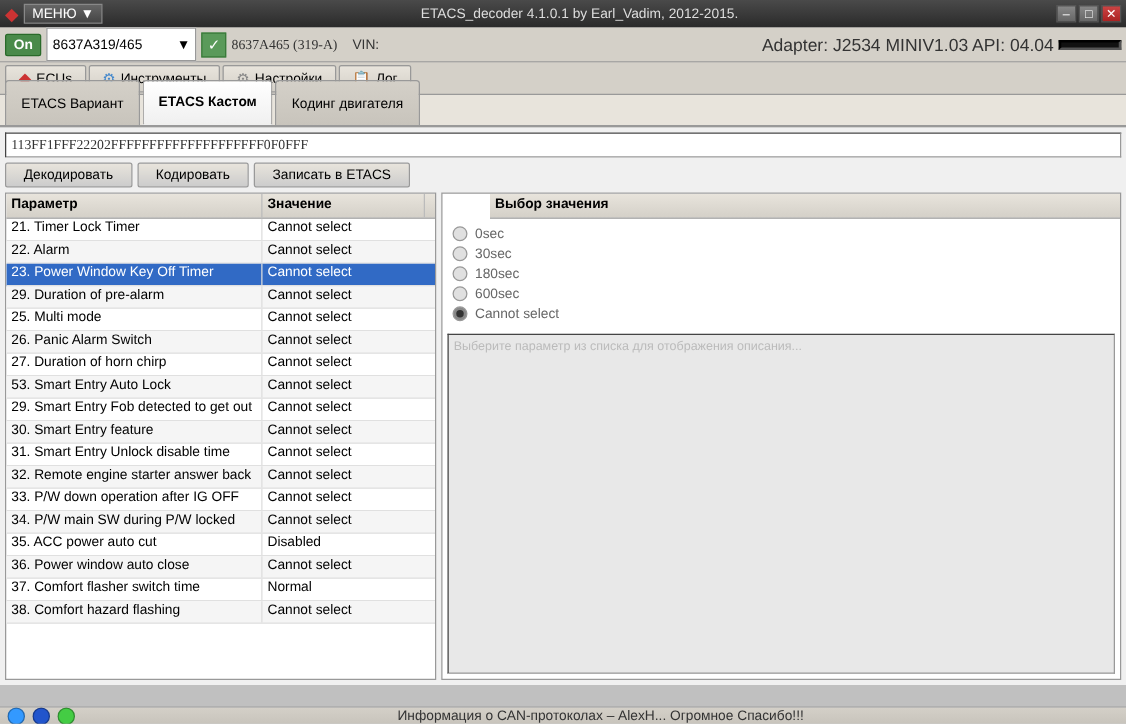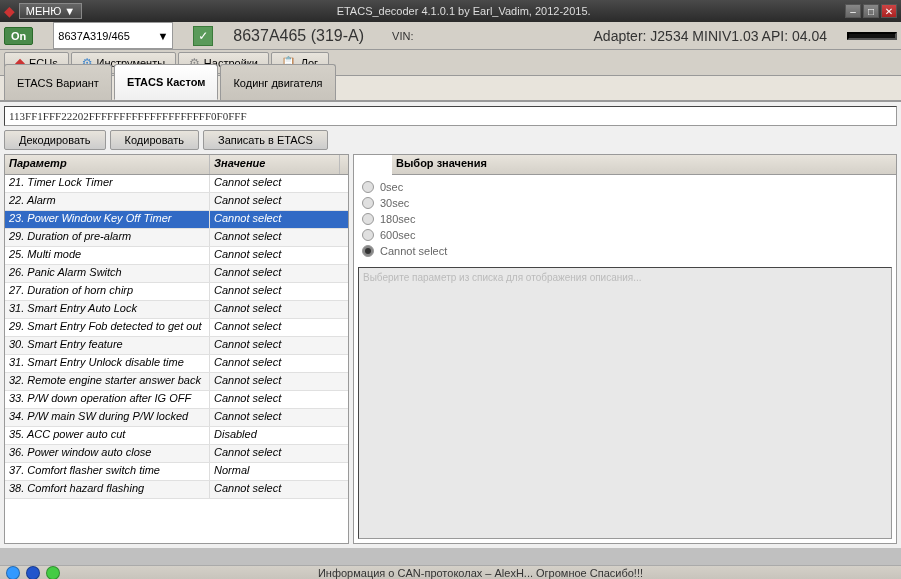--- a/index.html
+++ b/index.html
@@ -61,21 +61,21 @@
     }
     .title-btn.close { background: linear-gradient(to bottom, #cc4444, #aa2222); }
     
     .toolbar {
       background: #d4d0c8;
       border-bottom: 1px solid #999;
       height: 28px;
       display: flex;
       align-items: center;
       padding: 2px 4px;
-      gap: 20px;
+      gap: 4px;
     }
     .on-btn {
       background: #4a8a4a;
       color: white;
       font-size: 11px;
       font-weight: bold;
       padding: 2px 6px;
       border: 1px solid #2a6a2a;
       border-radius: 2px;
       min-width: 26px;
@@ -203,21 +203,20 @@
       gap: 4px;
       height: 390px;
     }
     .left-panel {
       width: 345px;
       border: 1px solid #999;
       background: white;
       display: flex;
       flex-direction: column;
       overflow: hidden;
-      font-style: italic;
     }
     .table-header {
       display: flex;
       background: linear-gradient(to bottom, #e8e4dc, #d4d0c8);
       border-bottom: 1px solid #999;
       min-height: 20px;
     }
     .col-header {
       padding: 2px 4px;
       font-size: 11px;
@@ -360,21 +359,21 @@
     </div>
   </div>
 
   <div class="toolbar">
     <div class="on-btn">On</div>
     <div class="combo-box">
       <span style="font-size:11px;">8637A319/465</span>
       <span style="margin-left:auto;">▼</span>
     </div>
     <div class="check-icon">✓</div>
-    <span style="font-size:16px; color:#333;">8637A465   (319-A)</span>
+    <span style="font-size:11px; color:#333;font-family:Liberation Serif, serif;">8637A465   (319-A)</span>
     <span style="font-size:11px; color:#333; margin-left:8px;">VIN:</span>
     <span style="font-size:14px; color:#333; margin-left:auto;">Adapter: J2534 MINIV1.03 API: 04.04</span>
     <div class="led-display">   </div>
   </div>
 
   <div class="nav-row">
     <div class="nav-btn">
       <span style="color:#cc3333; font-size:13px;">◆</span>
       <span>ECUs</span>
     </div>
@@ -446,21 +445,21 @@
   </div>
             <div class="table-row">
     <div class="cell cell-param">26. Panic Alarm Switch</div>
     <div class="cell cell-value">Cannot select</div>
   </div>
             <div class="table-row">
     <div class="cell cell-param">27. Duration of horn chirp</div>
     <div class="cell cell-value">Cannot select</div>
   </div>
             <div class="table-row">
-    <div class="cell cell-param">31. Smart Entry Auto Lock</div>
+    <div class="cell cell-param">53. Smart Entry Auto Lock</div>
     <div class="cell cell-value">Cannot select</div>
   </div>
             <div class="table-row">
     <div class="cell cell-param">29. Smart Entry Fob detected to get out</div>
     <div class="cell cell-value">Cannot select</div>
   </div>
             <div class="table-row">
     <div class="cell cell-param">30. Smart Entry feature</div>
     <div class="cell cell-value">Cannot select</div>
   </div>

